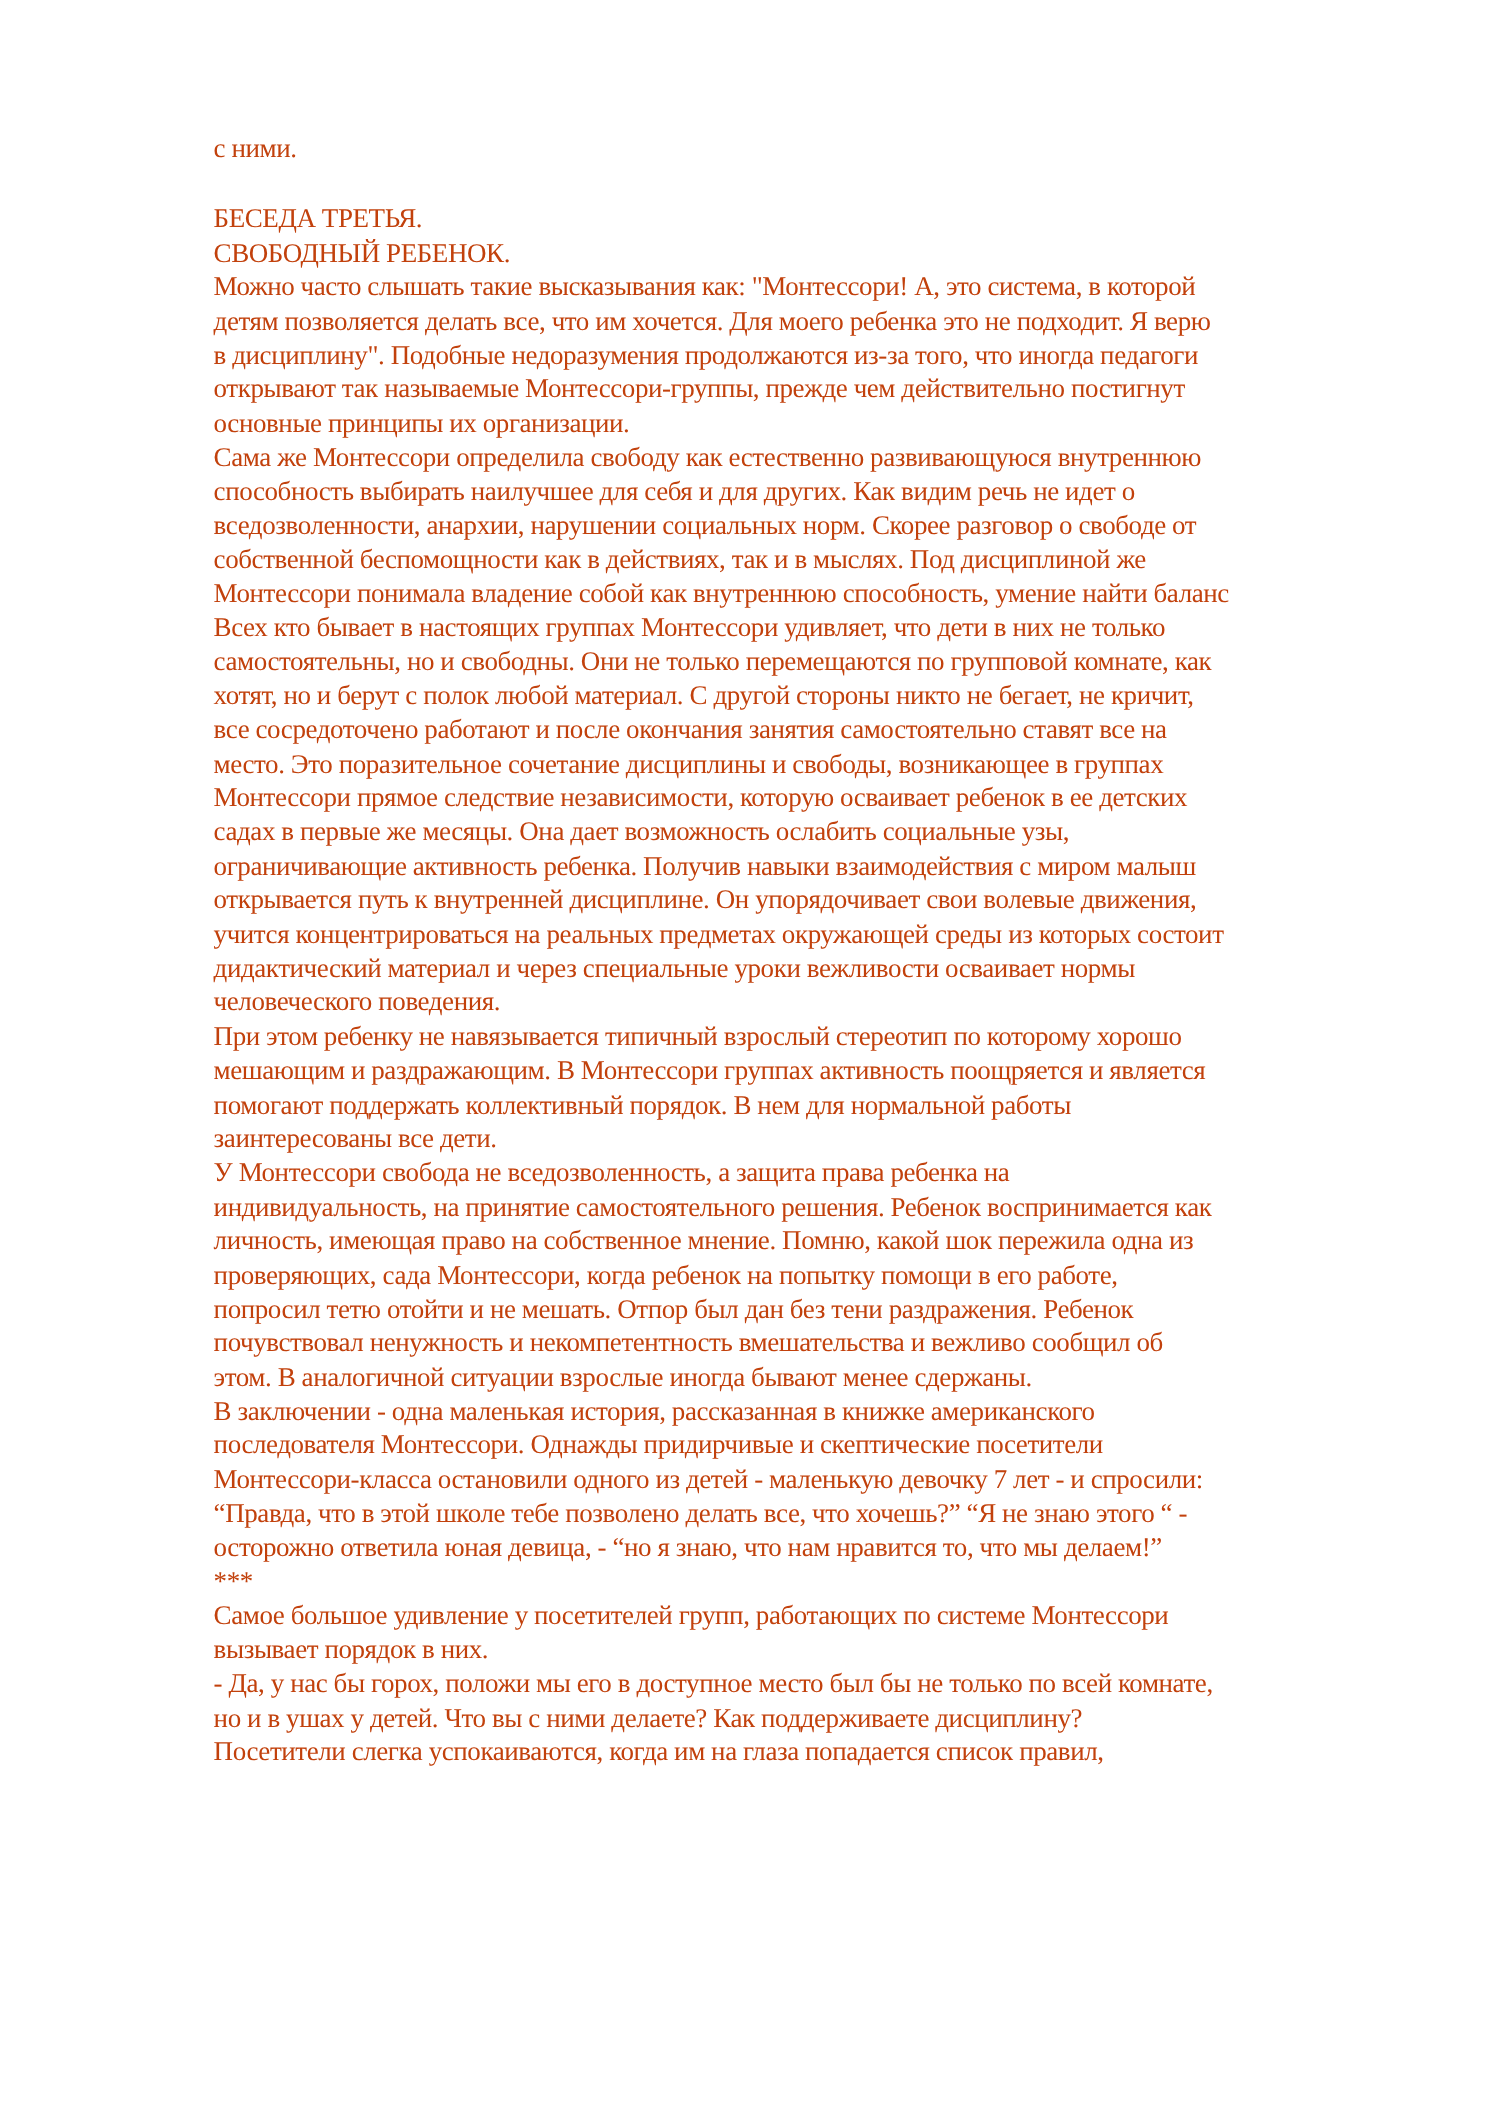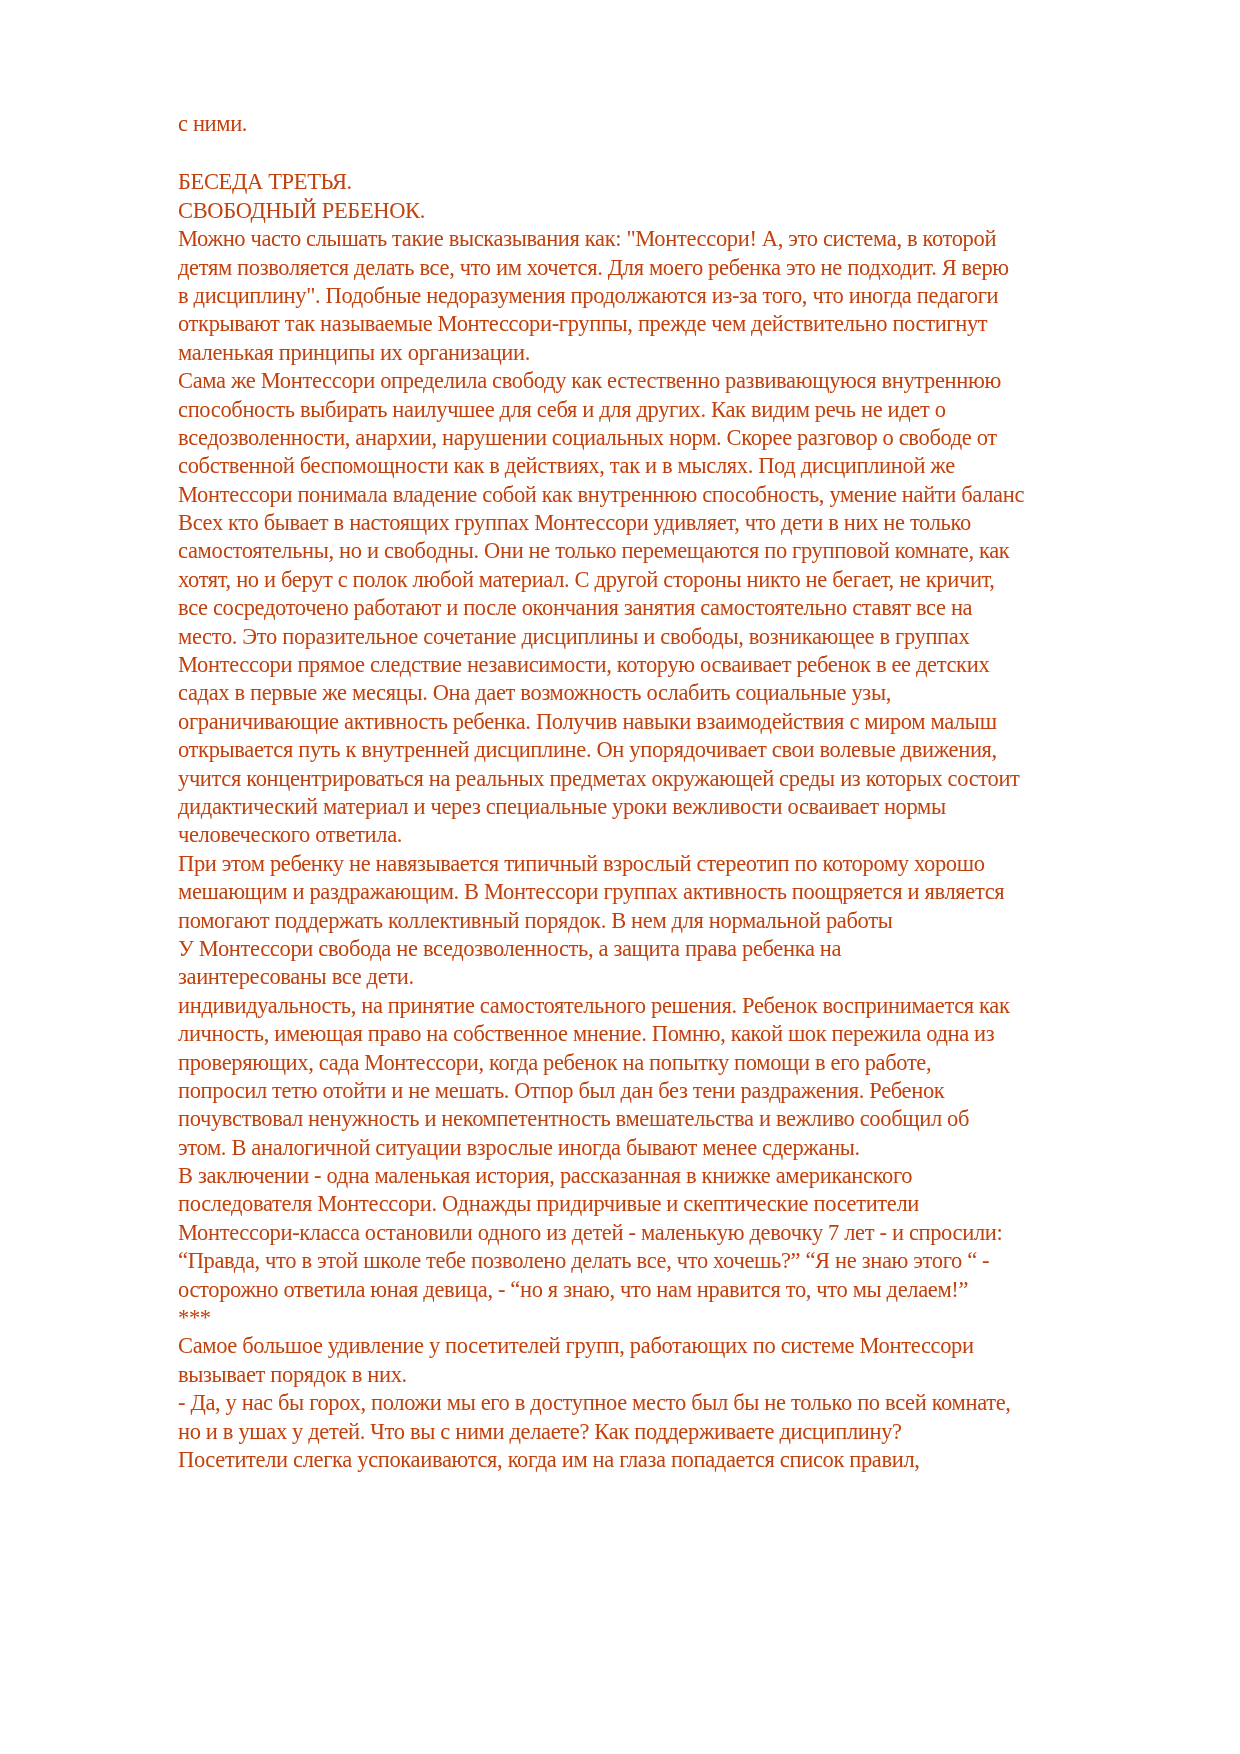--- a/index.html
+++ b/index.html
@@ -19,43 +19,43 @@
 <div class="page">
   <div class="line">с ними.</div>
   <div class="gap"></div>
   <div class="line">БЕСЕДА ТРЕТЬЯ.</div>
   <div class="line">СВОБОДНЫЙ РЕБЕНОК.</div>
   <div id="body-lines">
       <div class="line">Можно часто слышать такие высказывания как: "Монтессори! А, это система, в которой</div>
       <div class="line">детям позволяется делать все, что им хочется. Для моего ребенка это не подходит. Я верю</div>
       <div class="line">в дисциплину". Подобные недоразумения продолжаются из-за того, что иногда педагоги</div>
       <div class="line">открывают так называемые Монтессори-группы, прежде чем действительно постигнут</div>
-      <div class="line">маленькая принципы их организации.</div>
+      <div class="line">основные принципы их организации.</div>
       <div class="line">Сама же Монтессори определила свободу как естественно развивающуюся внутреннюю</div>
       <div class="line">способность выбирать наилучшее для себя и для других. Как видим речь не идет о</div>
       <div class="line">вседозволенности, анархии, нарушении социальных норм. Скорее разговор о свободе от</div>
       <div class="line">собственной беспомощности как в действиях, так и в мыслях. Под дисциплиной же</div>
       <div class="line">Монтессори понимала владение собой как внутреннюю способность, умение найти баланс</div>
       <div class="line">Всех кто бывает в настоящих группах Монтессори удивляет, что дети в них не только</div>
       <div class="line">самостоятельны, но и свободны. Они не только перемещаются по групповой комнате, как</div>
       <div class="line">хотят, но и берут с полок любой материал. С другой стороны никто не бегает, не кричит,</div>
       <div class="line">все сосредоточено работают и после окончания занятия самостоятельно ставят все на</div>
       <div class="line">место. Это поразительное сочетание дисциплины и свободы, возникающее в группах</div>
       <div class="line">Монтессори прямое следствие независимости, которую осваивает ребенок в ее детских</div>
       <div class="line">садах в первые же месяцы. Она дает возможность ослабить социальные узы,</div>
       <div class="line">ограничивающие активность ребенка. Получив навыки взаимодействия с миром малыш</div>
       <div class="line">открывается путь к внутренней дисциплине. Он упорядочивает свои волевые движения,</div>
       <div class="line">учится концентрироваться на реальных предметах окружающей среды из которых состоит</div>
       <div class="line">дидактический материал и через специальные уроки вежливости осваивает нормы</div>
-      <div class="line">человеческого ответила.</div>
+      <div class="line">человеческого поведения.</div>
       <div class="line">При этом ребенку не навязывается типичный взрослый стереотип по которому хорошо</div>
       <div class="line">мешающим и раздражающим. В Монтессори группах активность поощряется и является</div>
       <div class="line">помогают поддержать коллективный порядок. В нем для нормальной работы</div>
+      <div class="line">заинтересованы все дети.</div>
       <div class="line">У Монтессори свобода не вседозволенность, а защита права ребенка на</div>
-      <div class="line">заинтересованы все дети.</div>
       <div class="line">индивидуальность, на принятие самостоятельного решения. Ребенок воспринимается как</div>
       <div class="line">личность, имеющая право на собственное мнение. Помню, какой шок пережила одна из</div>
       <div class="line">проверяющих, сада Монтессори, когда ребенок на попытку помощи в его работе,</div>
       <div class="line">попросил тетю отойти и не мешать. Отпор был дан без тени раздражения. Ребенок</div>
       <div class="line">почувствовал ненужность и некомпетентность вмешательства и вежливо сообщил об</div>
       <div class="line">этом. В аналогичной ситуации взрослые иногда бывают менее сдержаны.</div>
       <div class="line">В заключении - одна маленькая история, рассказанная в книжке американского</div>
       <div class="line">последователя Монтессори. Однажды придирчивые и скептические посетители</div>
       <div class="line">Монтессори-класса остановили одного из детей - маленькую девочку 7 лет - и спросили:</div>
       <div class="line">“Правда, что в этой школе тебе позволено делать все, что хочешь?” “Я не знаю этого “ -</div>

